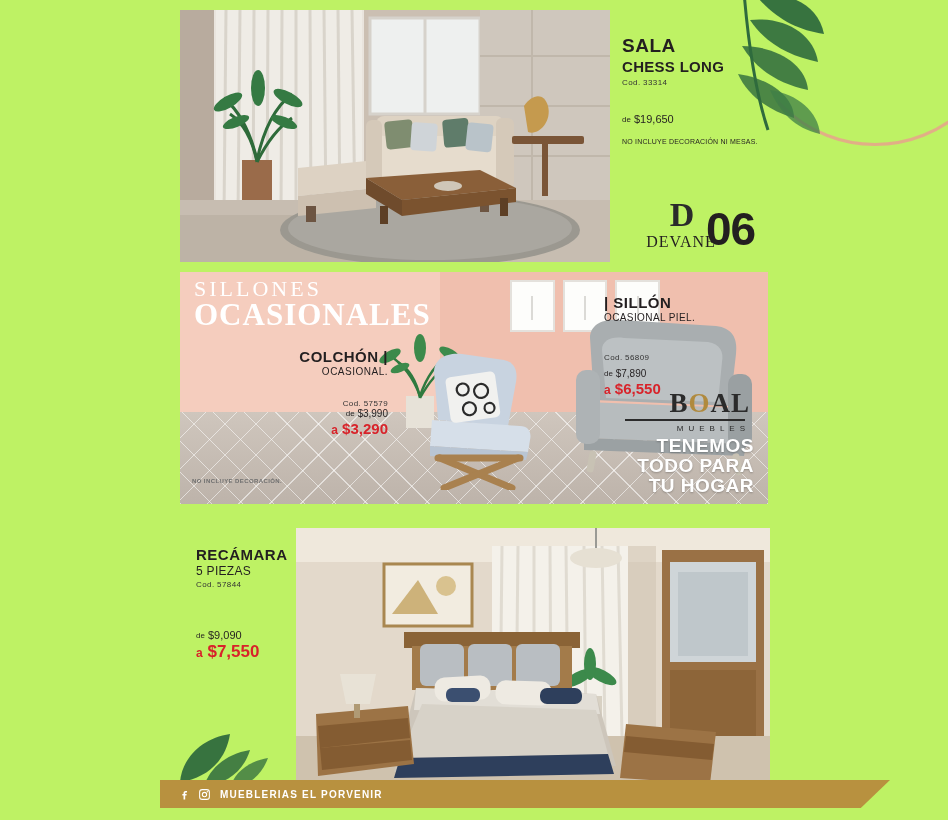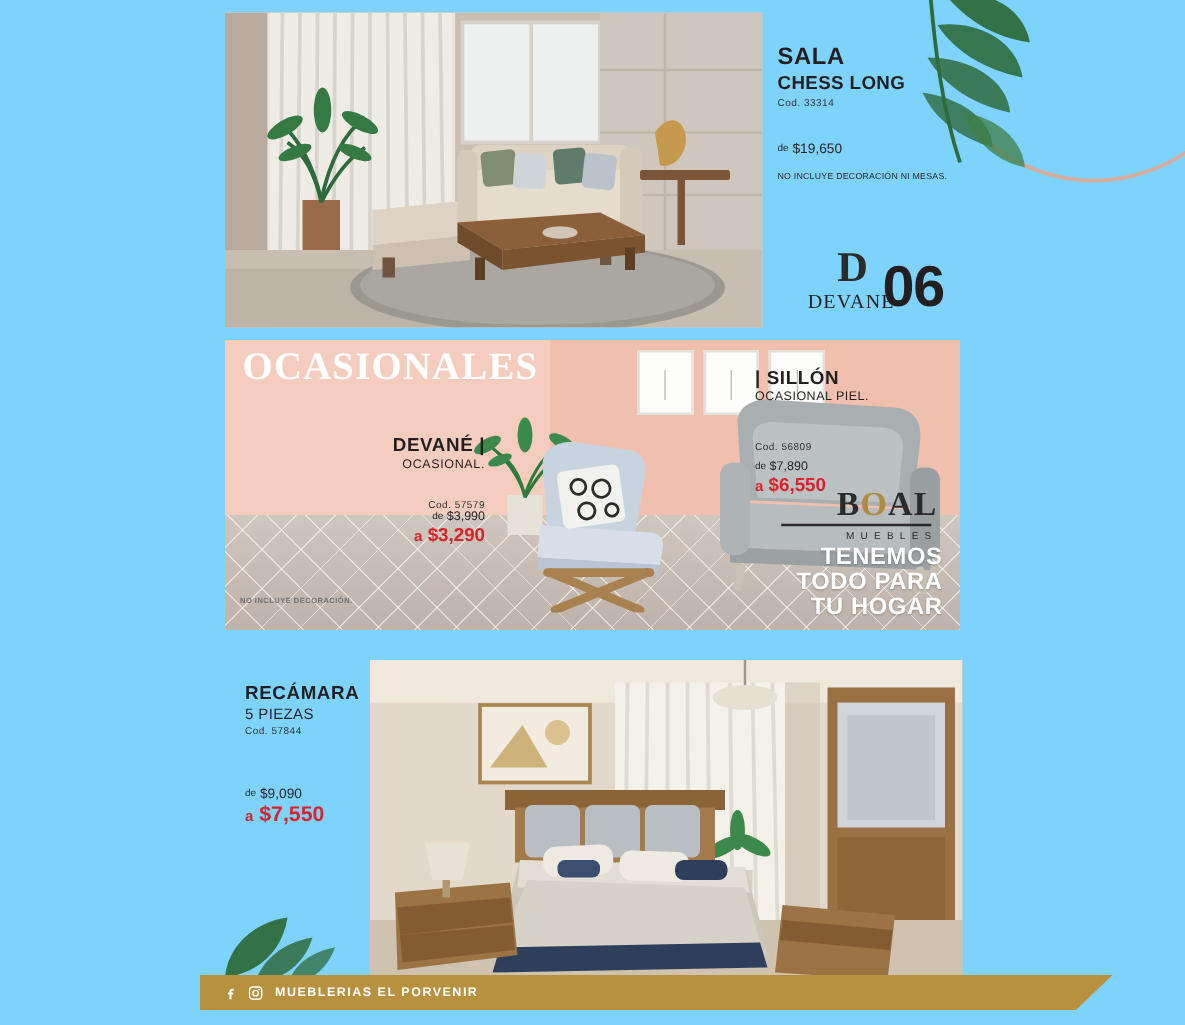--- a/index.html
+++ b/index.html
@@ -11,21 +11,21 @@
     width: 948px;
     height: 820px;
     font-family: "Liberation Sans", sans-serif;
     color: #231f20;
     overflow: hidden;
   }
   .page {
     position: relative;
     width: 948px;
     height: 820px;
-    background: #7dd3fc;
+    background: #bef264;
     overflow: hidden;
   }
 
   
   .leaf-tr {
     position: absolute;
     top: -10px;
     right: 120px;
     width: 190px;
     height: 180px;
@@ -574,20 +574,21 @@
       <div class="devane-name">DEVANÉ</div>
     </div>
     <div class="page-num">06</div>
   </div>
 
   <div class="sec2">
     <div class="sec2-softpanel"></div>
     <div class="sec2-floor"></div>
 
     <div class="sillones-head">
+      <div class="l1">SILLONES</div>
       <div class="l2">OCASIONALES</div>
     </div>
 
     <div class="frames">
       <div class="fr"></div>
       <div class="fr"></div>
       <div class="fr"></div>
     </div>
 
     <svg class="plant2" viewBox="0 0 86 120">
@@ -636,21 +637,21 @@
       <path d="M18 128 L180 134 L178 146 L18 140 Z" fill="#9ba1a3"></path>
       <rect x="10" y="60" width="24" height="74" rx="10" fill="#aeb3b5"></rect>
       <rect x="162" y="64" width="24" height="74" rx="10" fill="#9aa0a2"></rect>
       <g fill="#c8c2b4">
         <rect x="24" y="140" width="7" height="22" rx="3" transform="rotate(10 24 140)"></rect>
         <rect x="166" y="144" width="7" height="22" rx="3" transform="rotate(-10 166 144)"></rect>
       </g>
     </svg>
 
     <div class="sillon-left-info">
-      <div class="t1">DEVANÉ |</div>
+      <div class="t1">COLCHÓN |</div>
       <div class="t2">OCASIONAL.</div>
       <div class="cod">Cod. 57579</div>
       <div class="price-old">
         <span class="de">de</span>
         <span>$3,990</span>
       </div>
       <div class="price-new">
         <span class="a">a</span>
         <span>$3,290</span>
       </div>

